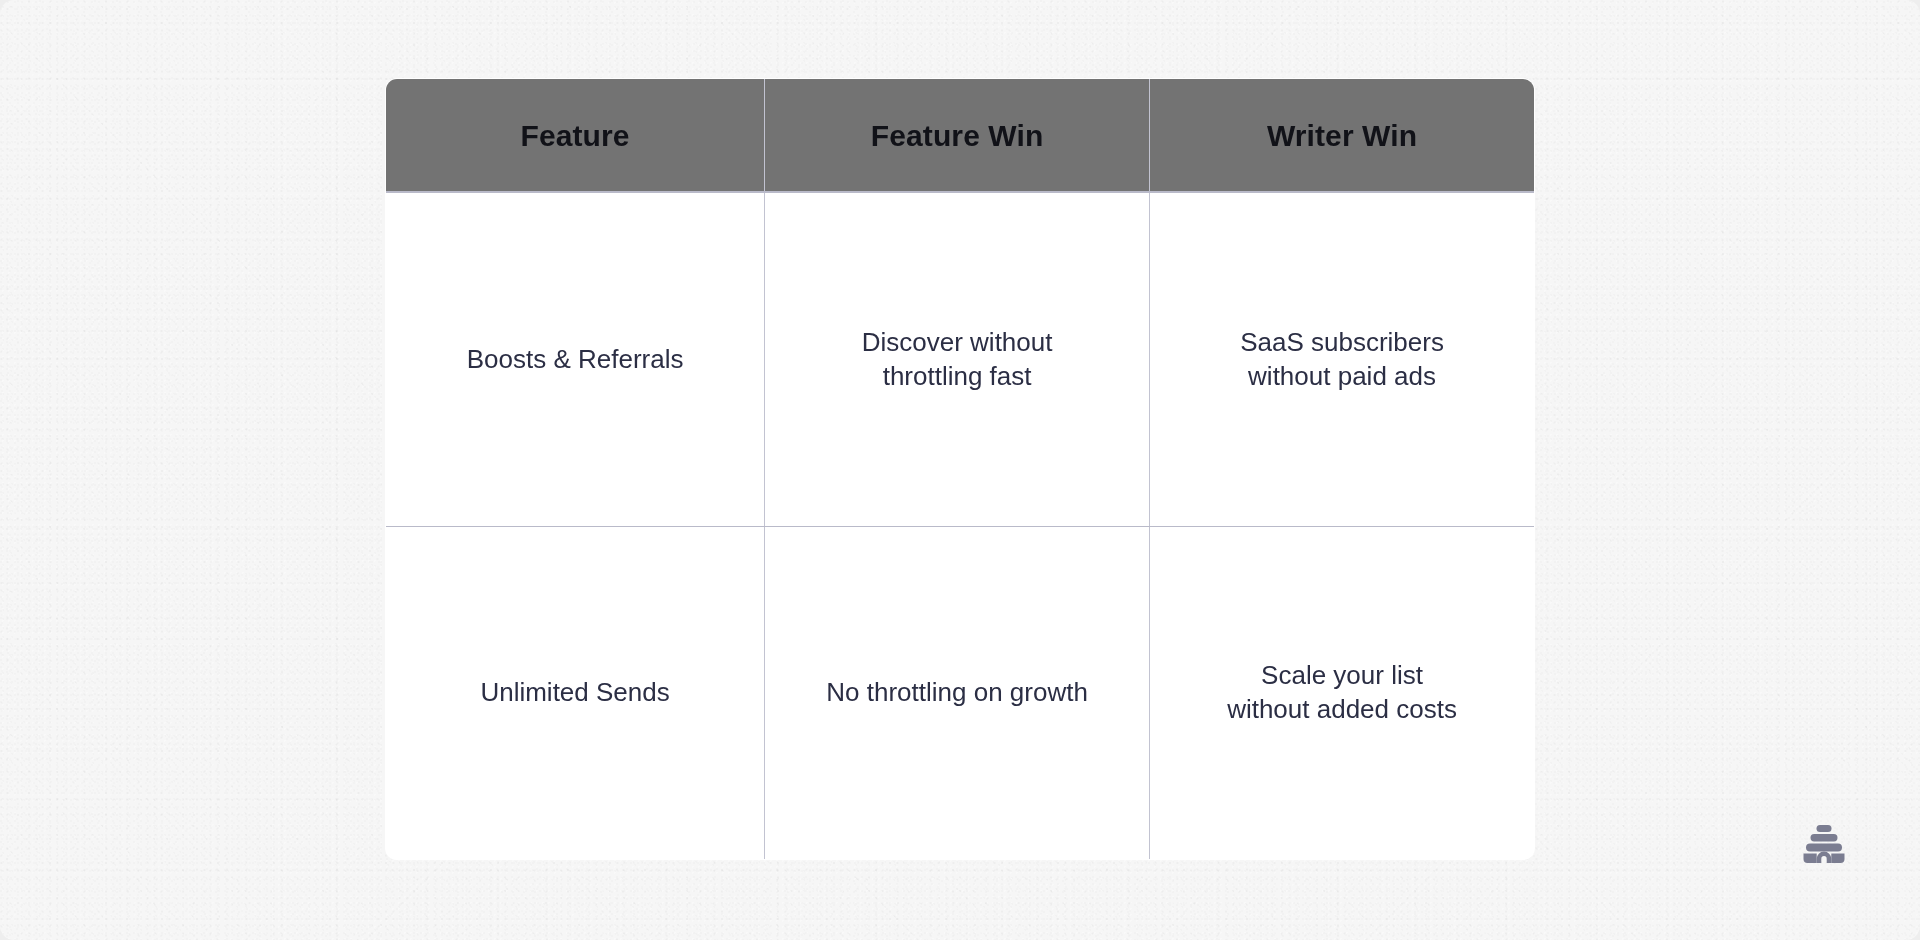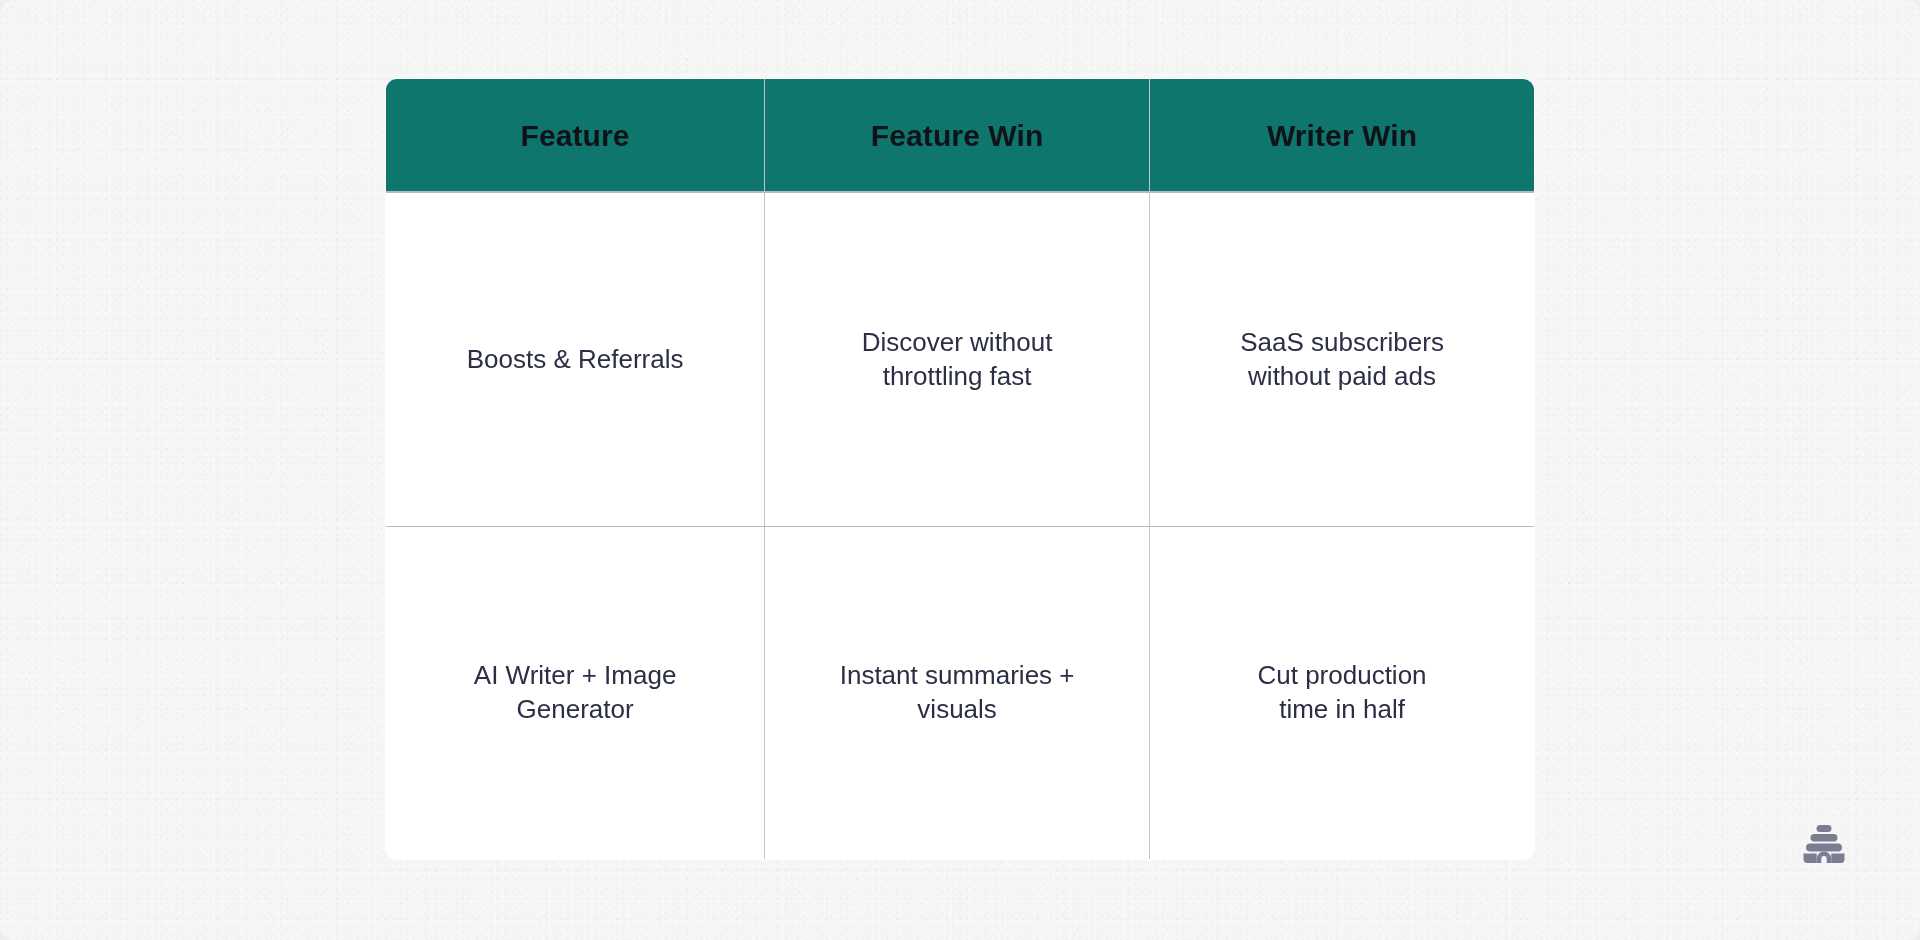--- a/index.html
+++ b/index.html
@@ -65,21 +65,21 @@
     padding: 10px 18px;
     border-right: 1px solid #c2c3d1;
     border-bottom: 1px solid #b9bac9;
     line-height: 1.30;
   }
   table.compare th:last-child,
   table.compare td:last-child { border-right: none; }
   table.compare tbody tr:last-child td { border-bottom: none; }
 
   table.compare thead th {
-    background: #0f766e;
+    background: #737373;
     color: #111218;
     font-size: 30px;
     font-weight: 700;
     letter-spacing: .1px;
     height: 92px;
     border-bottom: 2px solid #b9bac9;
   }
   table.compare tbody td {
     color: #2b2e44;
     font-size: 26px;
@@ -129,37 +129,35 @@
           <td>
             <span class="cell-line">Discover without</span>
             <span class="cell-line">throttling fast</span>
           </td>
           <td>
             <span class="cell-line">SaaS subscribers</span>
             <span class="cell-line">without paid ads</span>
           </td>
         </tr>
 
-        <tr>
-          <td>
-            <span class="cell-line">AI Writer + Image</span>
-            <span class="cell-line">Generator</span>
-          </td>
-          <td>
-            <span class="cell-line">Instant summaries +</span>
-            <span class="cell-line">visuals</span>
-          </td>
-          <td>
-            <span class="cell-line">Cut production</span>
-            <span class="cell-line">time in half</span>
-          </td>
-        </tr>
 
 
 
+        <tr>
+          <td>
+            <span class="cell-line">Unlimited Sends</span>
+          </td>
+          <td>
+            <span class="cell-line">No throttling on growth</span>
+          </td>
+          <td>
+            <span class="cell-line">Scale your list</span>
+            <span class="cell-line">without added costs</span>
+          </td>
+        </tr>
 
       </tbody>
     </table>
   </div>
 
   <div class="brand-mark">
     <svg viewBox="0 0 48 44" width="48" height="44" aria-hidden="true">
       <g fill="#7b7d91">
         <rect x="16.5" y="3" width="15" height="7" rx="3.5"></rect>
         <rect x="10.5" y="12" width="27" height="7.5" rx="3.7"></rect>

